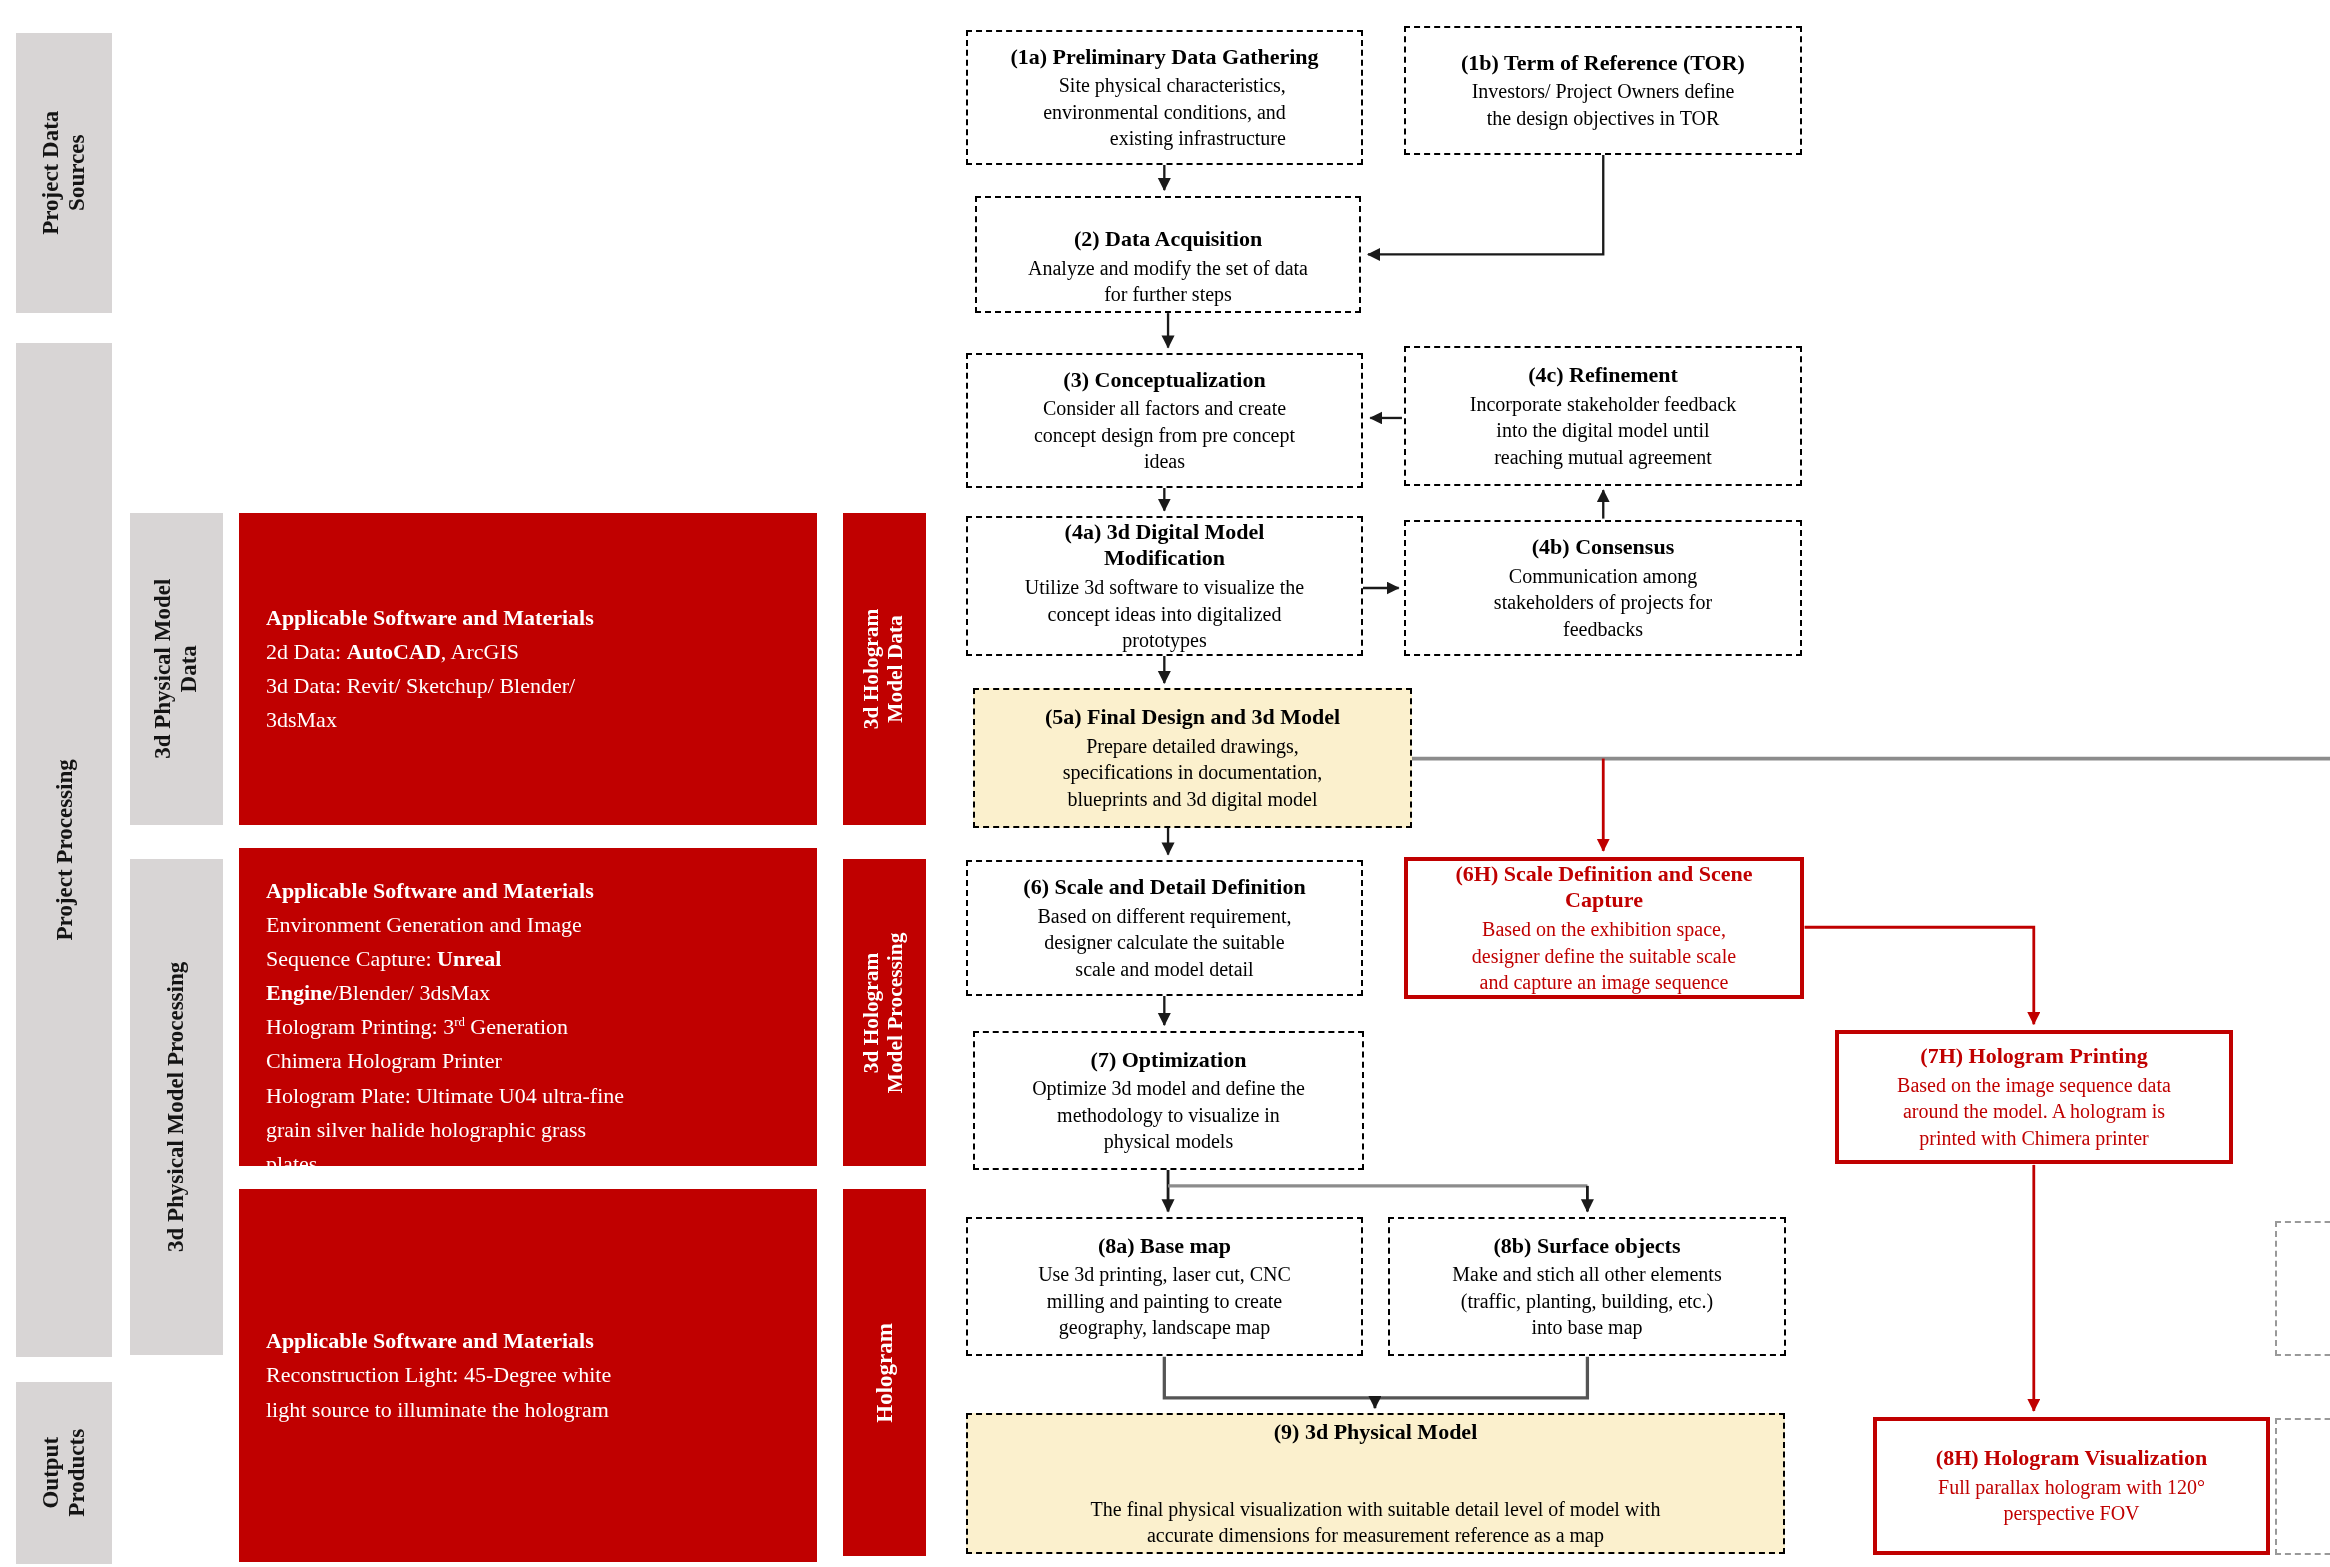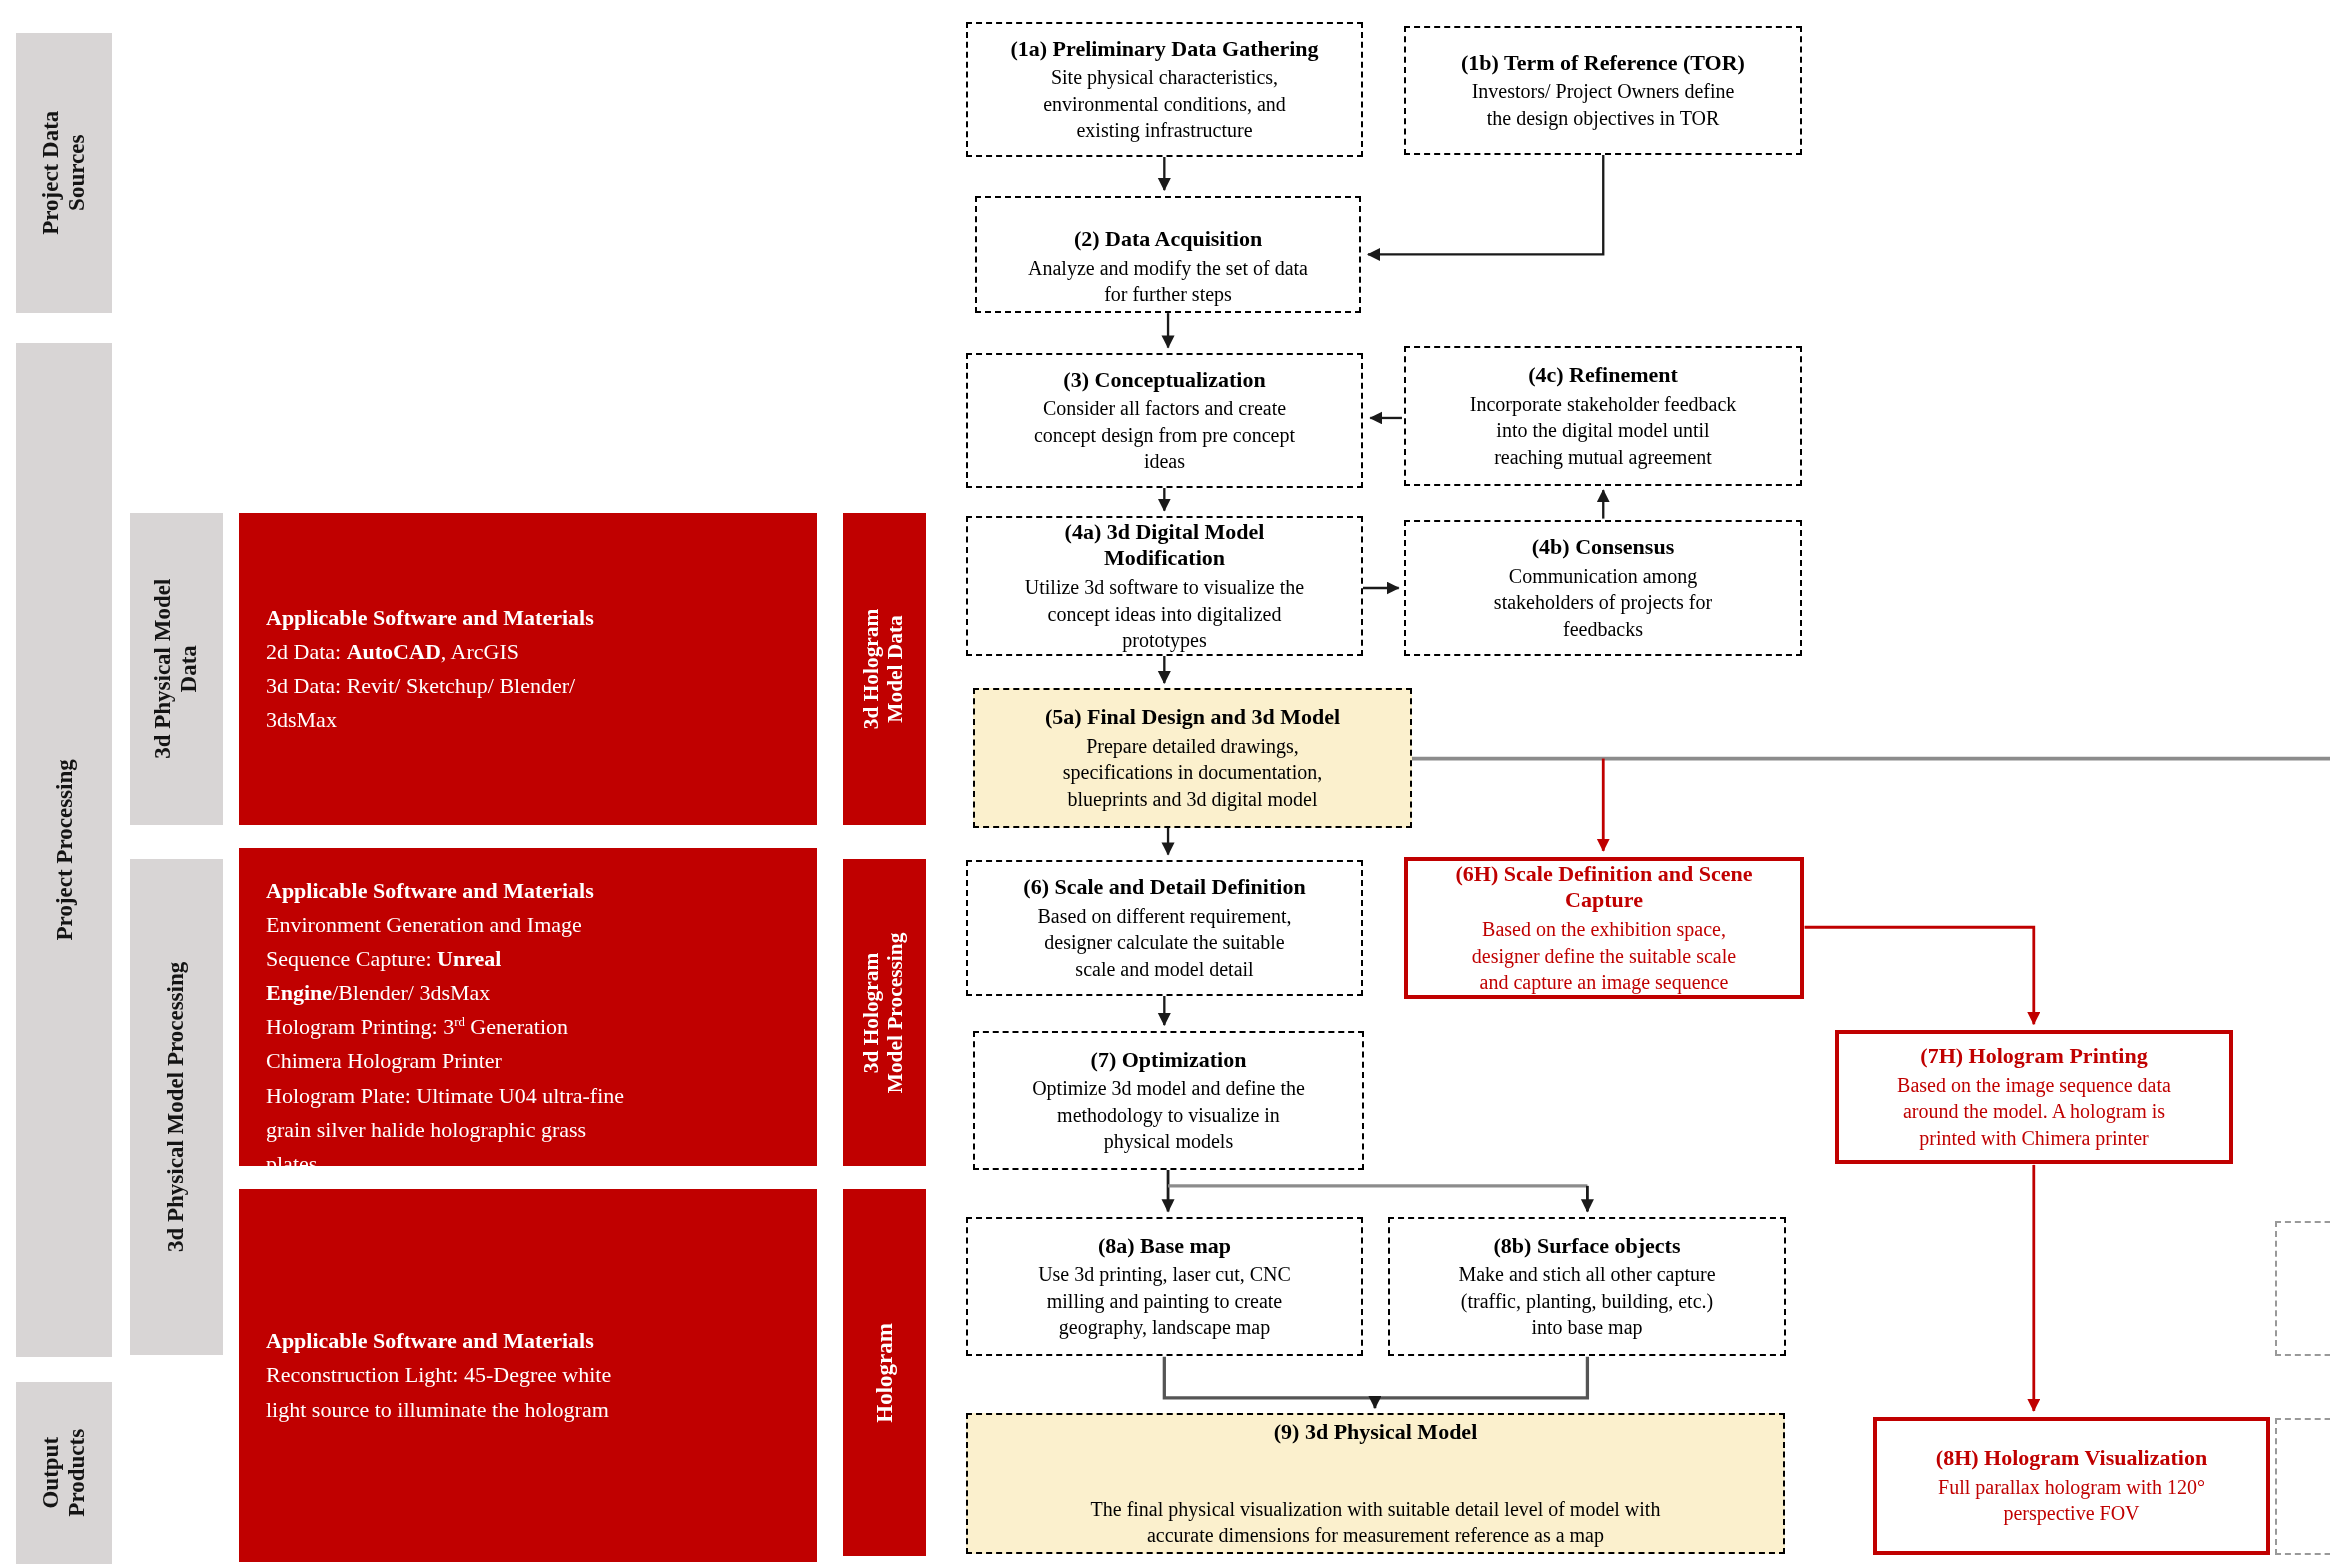--- a/index.html
+++ b/index.html
@@ -116,21 +116,21 @@
     <path d="M2950 3000 L2950 3022" stroke="#1a1a1a" stroke-width="6" fill="none" marker-end="url(#ab)"></path>
 
     <path d="M2926 1628 L5562 1628 L5562 2608" stroke="#8C8C8C" stroke-width="8" fill="none" marker-end="url(#ag)"></path>
     <path d="M5292 2912 L5292 3030" stroke="#8C8C8C" stroke-width="8" fill="none" marker-end="url(#ag)"></path>
 
     <path d="M3440 1628 L3440 1826" stroke="#C00000" stroke-width="6" fill="none" marker-end="url(#ar)"></path>
     <path d="M3872 1990 L4364 1990 L4364 2198" stroke="#C00000" stroke-width="6" fill="none" marker-end="url(#ar)"></path>
     <path d="M4364 2500 L4364 3028" stroke="#C00000" stroke-width="6" fill="none" marker-end="url(#ar)"></path>
   </svg>
 
-  <div class="fbox dash" style="left:966px;top:22px;width:397px;height:135px;">
+  <div class="fbox dash" style="left:966px;top:30px;width:397px;height:135px;text-align:right;">
     <div class="ttl">(1a) Preliminary Data Gathering</div>
     <div class="bdy">Site physical characteristics,
 environmental conditions, and
 existing infrastructure</div>
     </div>
 
   <div class="fbox dash" style="left:1404px;top:26px;width:398px;height:129px;">
     <div class="ttl">(1b) Term of Reference (TOR)</div>
     <div class="bdy">Investors/ Project Owners define
 the design objectives in TOR</div>
@@ -209,21 +209,21 @@
 
   <div class="fbox dash" style="left:966px;top:1217px;width:397px;height:139px;justify-content:center;">
     <div class="ttl">(8a) Base map</div>
     <div class="bdy">Use 3d printing, laser cut, CNC
 milling and painting to create
 geography, landscape map</div>
     </div>
 
   <div class="fbox dash" style="left:1388px;top:1217px;width:398px;height:139px;">
     <div class="ttl">(8b) Surface objects</div>
-    <div class="bdy">Make and stich all other capture
+    <div class="bdy">Make and stich all other elements
 (traffic, planting, building, etc.)
 into base map</div>
     </div>
 
   <div class="fbox dash cream" style="left:966px;top:1413px;width:819px;height:141px;justify-content:space-between;">
     <div class="ttl">(9) 3d Physical Model</div>
     <div class="bdy">The final physical visualization with suitable detail level of model with
 accurate dimensions for measurement reference as a map</div>
     </div>
 

